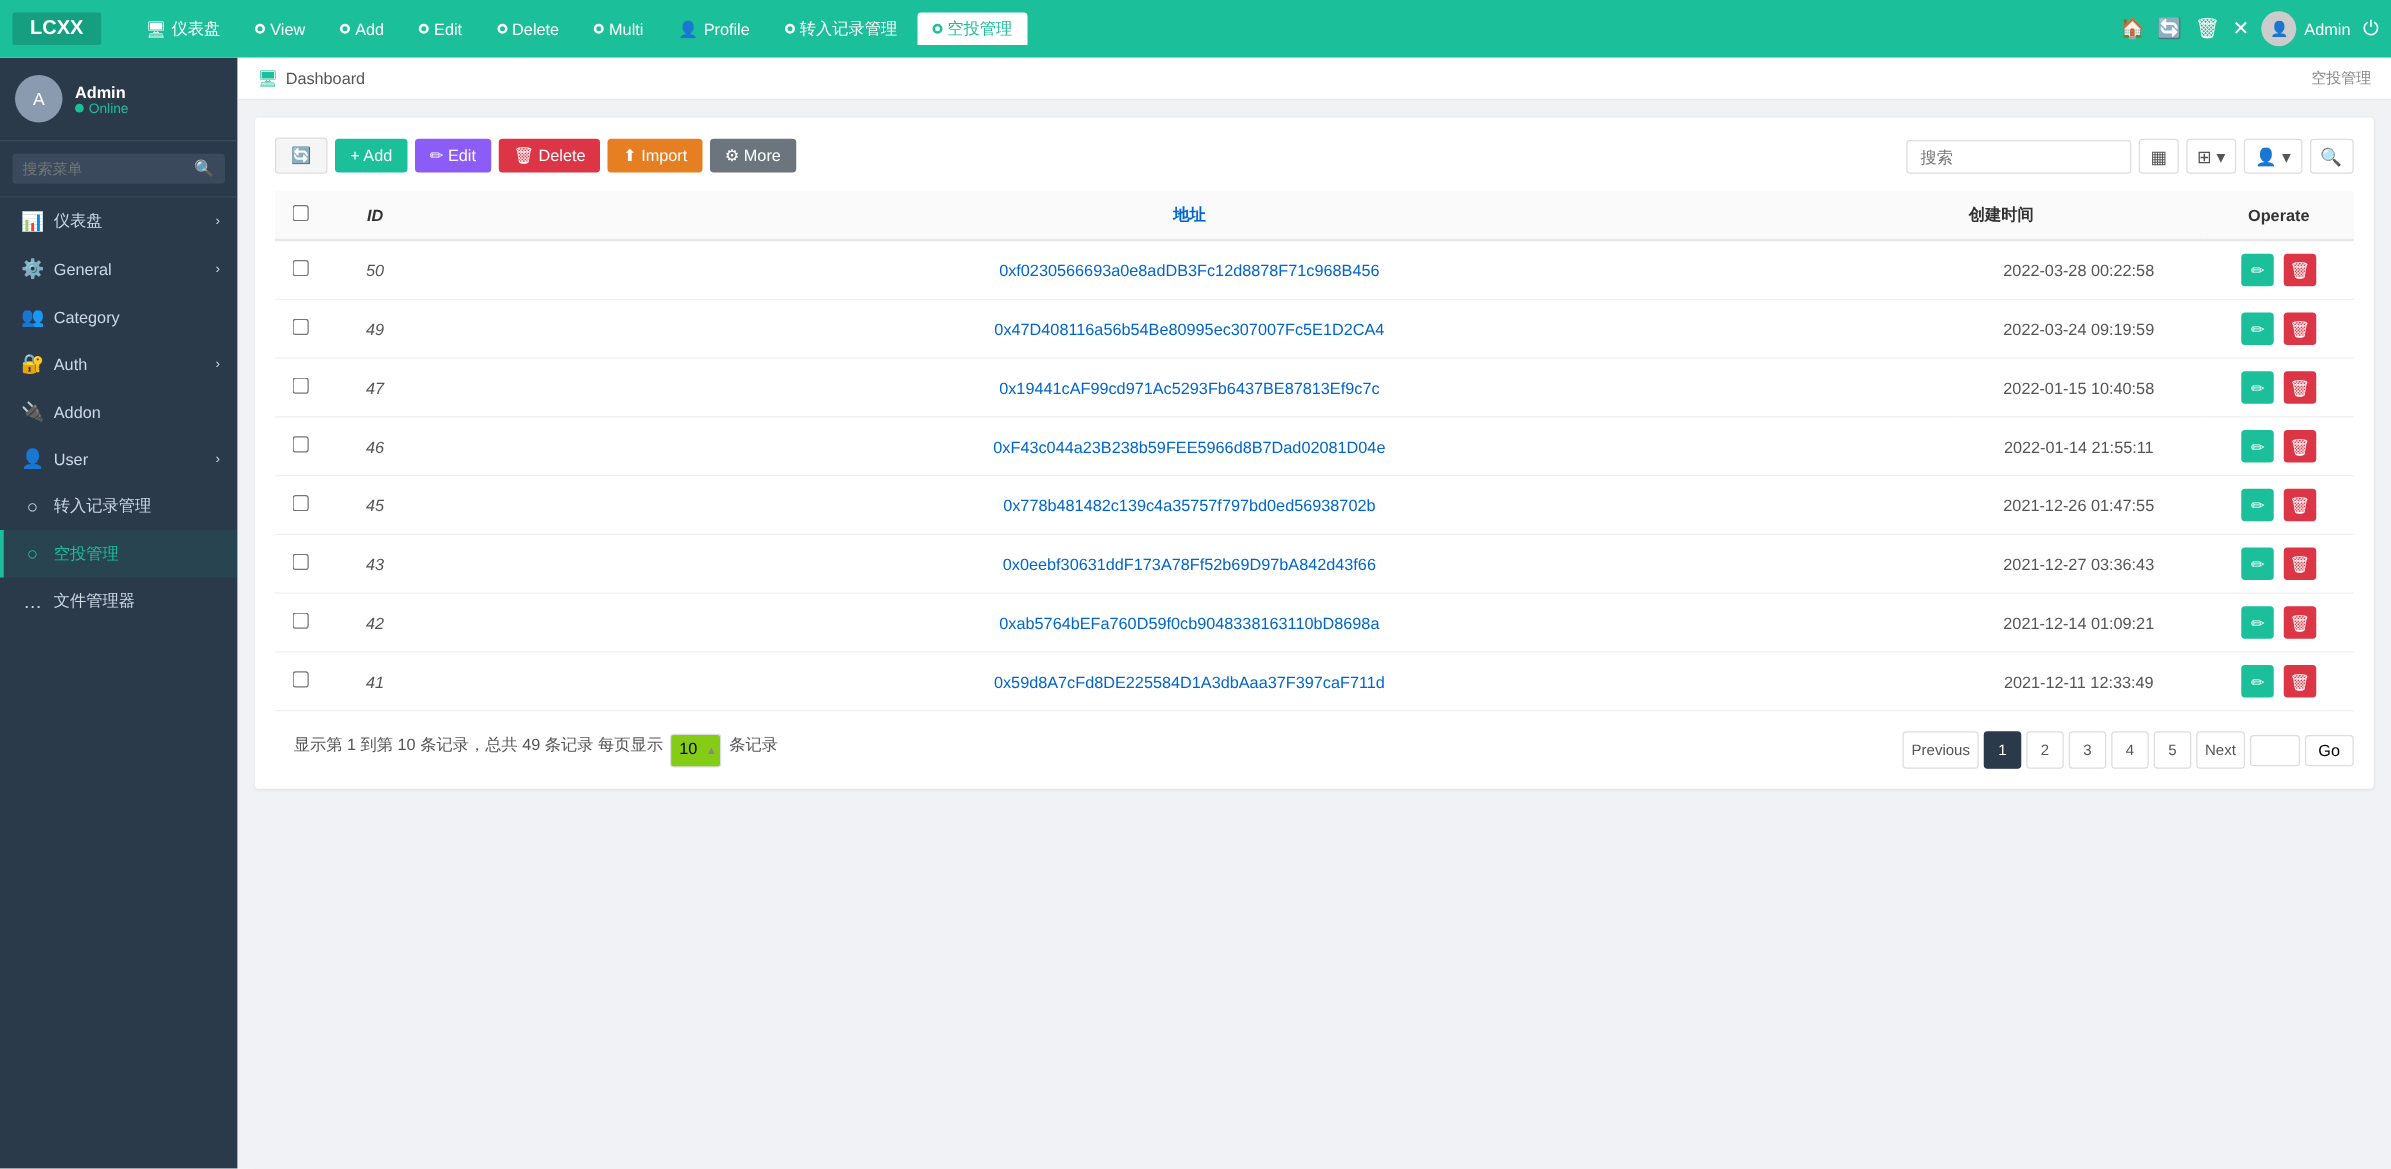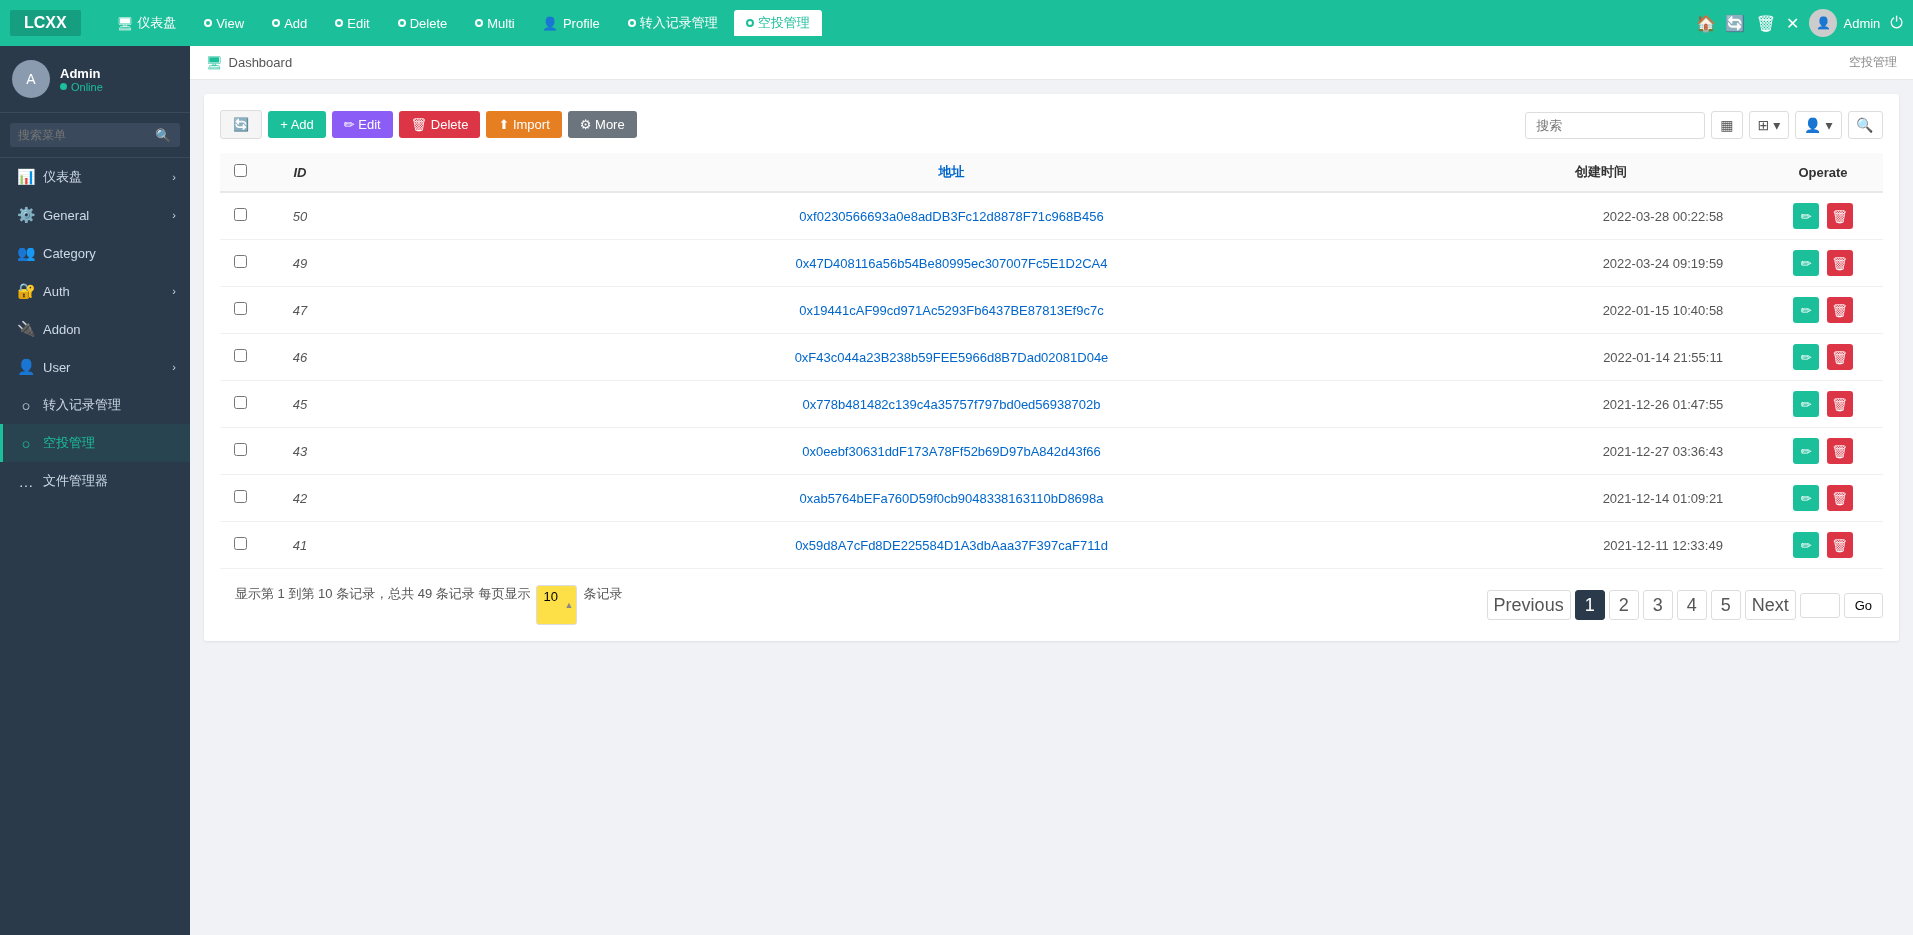--- a/index.html
+++ b/index.html
@@ -191,26 +191,26 @@
     
     .pagination-bar {
       display: flex; align-items: center; justify-content: space-between;
       margin-top: 16px; font-size: 13px; color: #555;
     }
     .pagination-info { display: flex; align-items: flex-start; gap: 6px; margin-left: 15px; }
     .pagination-controls { display: flex; align-items: center; gap: 4px; }
     .page-btn {
       min-width: 30px; height: 30px; padding: 0 6px;
       border: 1px solid #ddd; background: #fff; border-radius: 3px;
-      cursor: pointer; font-size: 18px; color: #555; display: flex; align-items: center; justify-content: center;
+      cursor: pointer; font-size: 12px; color: #555; display: flex; align-items: center; justify-content: center;
     }
     .page-btn.active { background: #2b3a4b; color: #fff; border-color: #2b3a4b; }
     .page-size-select {
-      border: 1px solid #ddd; border-radius: 3px; padding: 3px 18px 20px 6px;
-      font-size: 13px; background: #fde047; cursor: pointer; appearance: none; outline: none;
+      border: 1px solid #ddd; border-radius: 3px; padding: 3px 18px 7px 6px;
+      font-size: 13px; background: #84cc16; cursor: pointer; appearance: none; outline: none;
       position: relative;
     }
     .page-size-wrap { position: relative; display: inline-flex; align-items: center; }
     .page-size-wrap::after { content: "▲"; font-size: 9px; position: absolute; right: 4px; color: #888; pointer-events: none; }
     .go-input { width: 40px; padding: 4px 6px; border: 1px solid #ddd; border-radius: 3px; font-size: 13px; outline: none; text-align: center; }
     .go-btn { padding: 4px 10px; border: 1px solid #ddd; background: #fff; border-radius: 3px; cursor: pointer; font-size: 13px; }
 
     input[type="checkbox"] { cursor: pointer; }
   </style>
 </head>

